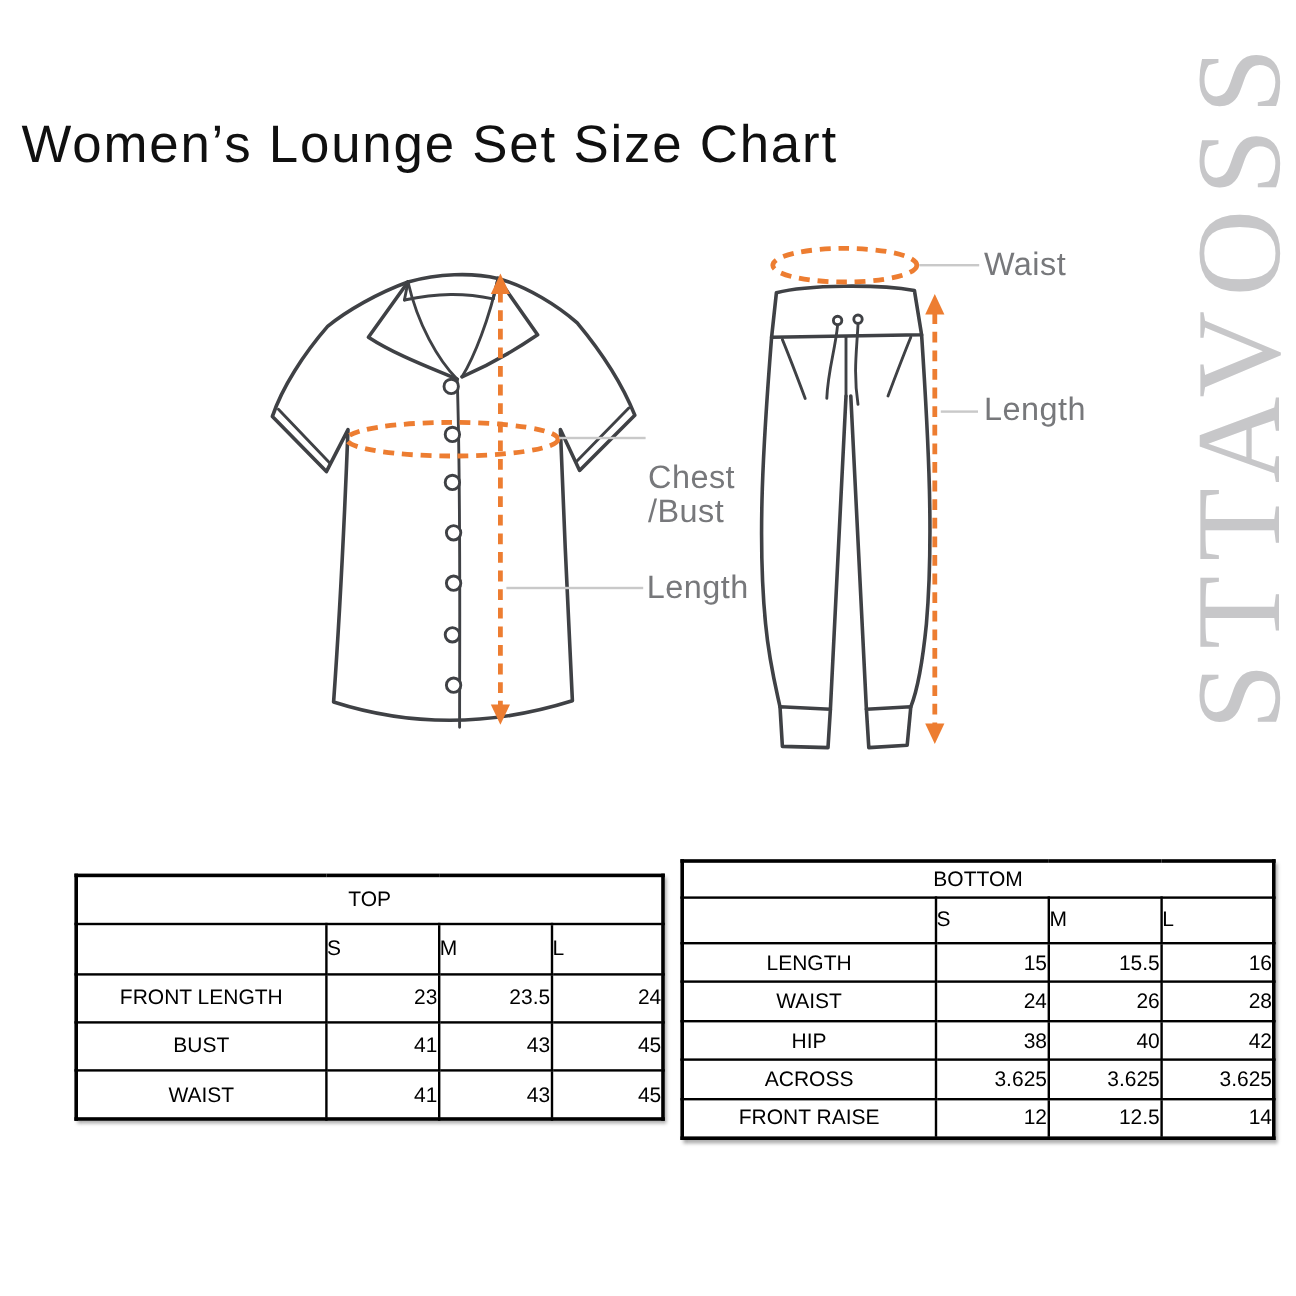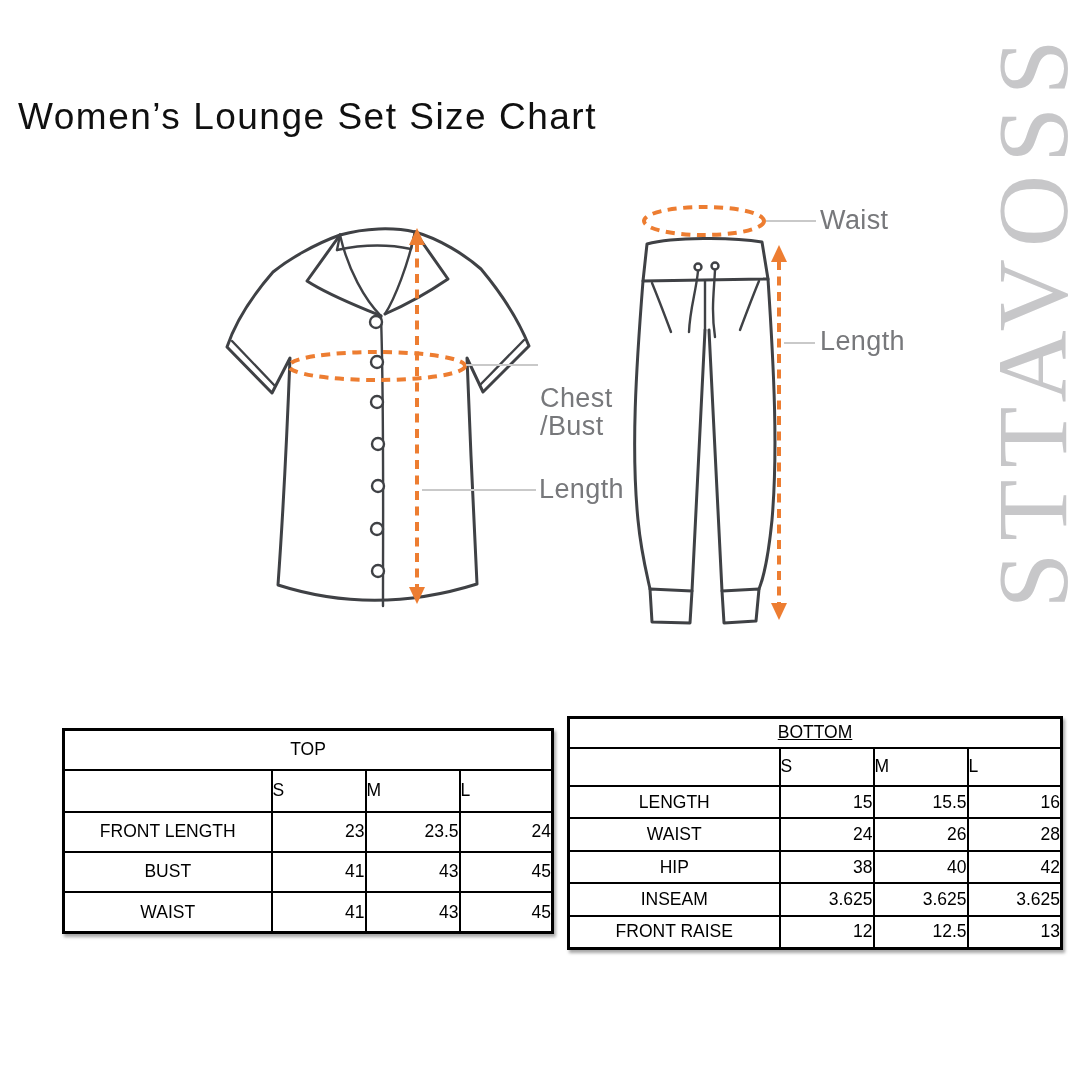--- a/index.html
+++ b/index.html
@@ -29,21 +29,21 @@
     white-space: nowrap;
     user-select: none;
   }
 
   
   .title {
     position: absolute;
     left: 18px;
     top: 96px;
     margin: 0;
-    font-size: 37px;
+    font-size: 44px;
     font-weight: 500;
     letter-spacing: 1.5px;
     color: #101010;
     white-space: nowrap;
   }
 
   
   .shirt-svg { position: absolute; left: 215px; top: 215px; width: 330px; height: 400px; }
   .pants-svg { position: absolute; left: 618px; top: 190px; width: 190px; height: 450px; }
 
@@ -100,21 +100,21 @@
   td.t-title { text-align: center; font-size: 18px; }
   td.lbl     { text-align: center; }
   td.val     { text-align: right; padding-right: 7px; border-radius: 12px; }
   td.szh     { text-align: left;  padding-left: 5px; }
 
   .top-tbl { left: 22px;  top: 728px; width: 489px; height: 206px; margin-left: 40px; }
   .bot-tbl { left: 567px; top: 716px; width: 493px; height: 234px; }
   .top-tbl tr.r-title { height: 29px; }
   .top-tbl tr.r-hdr   { height: 30px; }
   .top-tbl tr.r-data  { height: 29px; }
-  .bot-tbl tr.r-title { height: 27px; text-decoration: underline; }
+  .bot-tbl tr.r-title { height: 27px; }
   .bot-tbl tr.r-hdr   { height: 34px; }
   .bot-tbl tr.r-data  { height: 29px; }
 </style>
 </head>
 <body>
 
 <div class="canvas">
 
   <div class="watermark">STTAVOSS</div>
 
@@ -270,27 +270,27 @@
       <td class="val">26</td>
       <td class="val">28</td>
     </tr>
     <tr class="r-data">
       <td class="lbl">HIP</td>
       <td class="val">38</td>
       <td class="val">40</td>
       <td class="val">42</td>
     </tr>
     <tr class="r-data">
-      <td class="lbl">INSEAM</td>
+      <td class="lbl">ACROSS</td>
       <td class="val">3.625</td>
       <td class="val">3.625</td>
       <td class="val">3.625</td>
     </tr>
     <tr class="r-data">
       <td class="lbl">FRONT RAISE</td>
       <td class="val">12</td>
       <td class="val">12.5</td>
-      <td class="val">13</td>
+      <td class="val">14</td>
     </tr>
   </tbody>
     </table>
 
 </div>
 
 </body></html>

